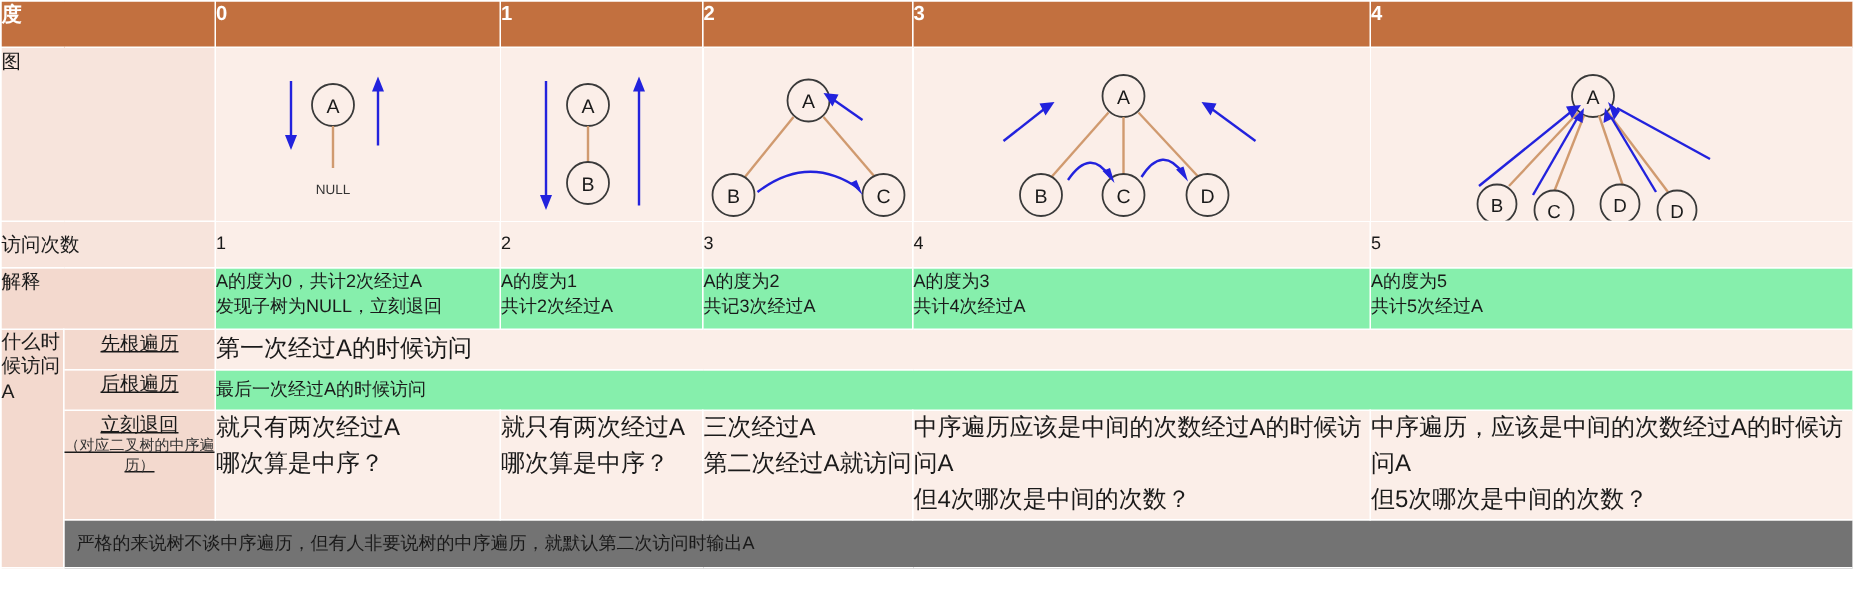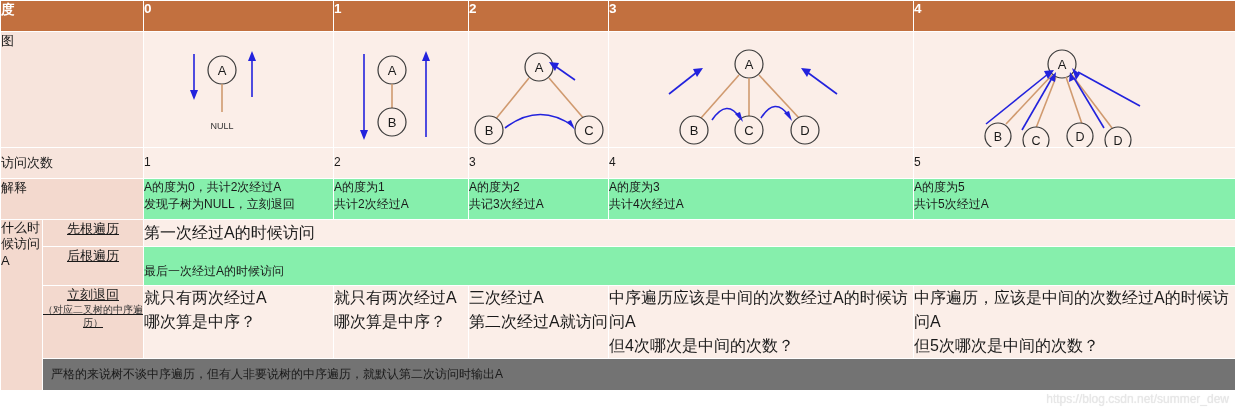--- a/index.html
+++ b/index.html
@@ -239,21 +239,21 @@
   </tr>
 
   <tr>
     <td class="big-left" rowspan="4">什么时候访问A</td>
     <td class="sub-label" style="height:26px">先根遍历</td>
     <td class="traverse-cell" colspan="5" style="height:26px;vertical-align:middle;padding-top:0">第一次经过A的时候访问</td>
   </tr>
 
   <tr>
     <td class="sub-label alt" style="background:#f3d9ce;height:26px">后根遍历</td>
-    <td class="cell alt" colspan="5" style="height:26px;vertical-align:middle;padding-top:12px">最后一次经过A的时候访问</td>
+    <td class="cell alt" colspan="5" style="height:26px;vertical-align:middle;padding-top:0">最后一次经过A的时候访问</td>
   </tr>
 
   <tr>
     <td class="sub-label" style="height:62px">
       <span>立刻退回</span>
       <small>（对应二叉树的中序遍历）</small>
     </td>
     <td class="traverse-cell" style="height:62px;white-space:pre-line">就只有两次经过A
 哪次算是中序？</td>
     <td class="traverse-cell" style="height:62px;white-space:pre-line">就只有两次经过A
@@ -265,14 +265,13 @@
     <td class="traverse-cell" style="height:62px;white-space:pre-line">中序遍历，应该是中间的次数经过A的时候访问A
 但5次哪次是中间的次数？</td>
   </tr>
 
   <tr class="note-row">
     <td colspan="6">严格的来说树不谈中序遍历，但有人非要说树的中序遍历，就默认第二次访问时输出A</td>
   </tr>
 </tbody>
     </table>
 
-<div class="wm">https://blog.csdn.net/summer_dew</div>
 </div>
 
 </body></html>

